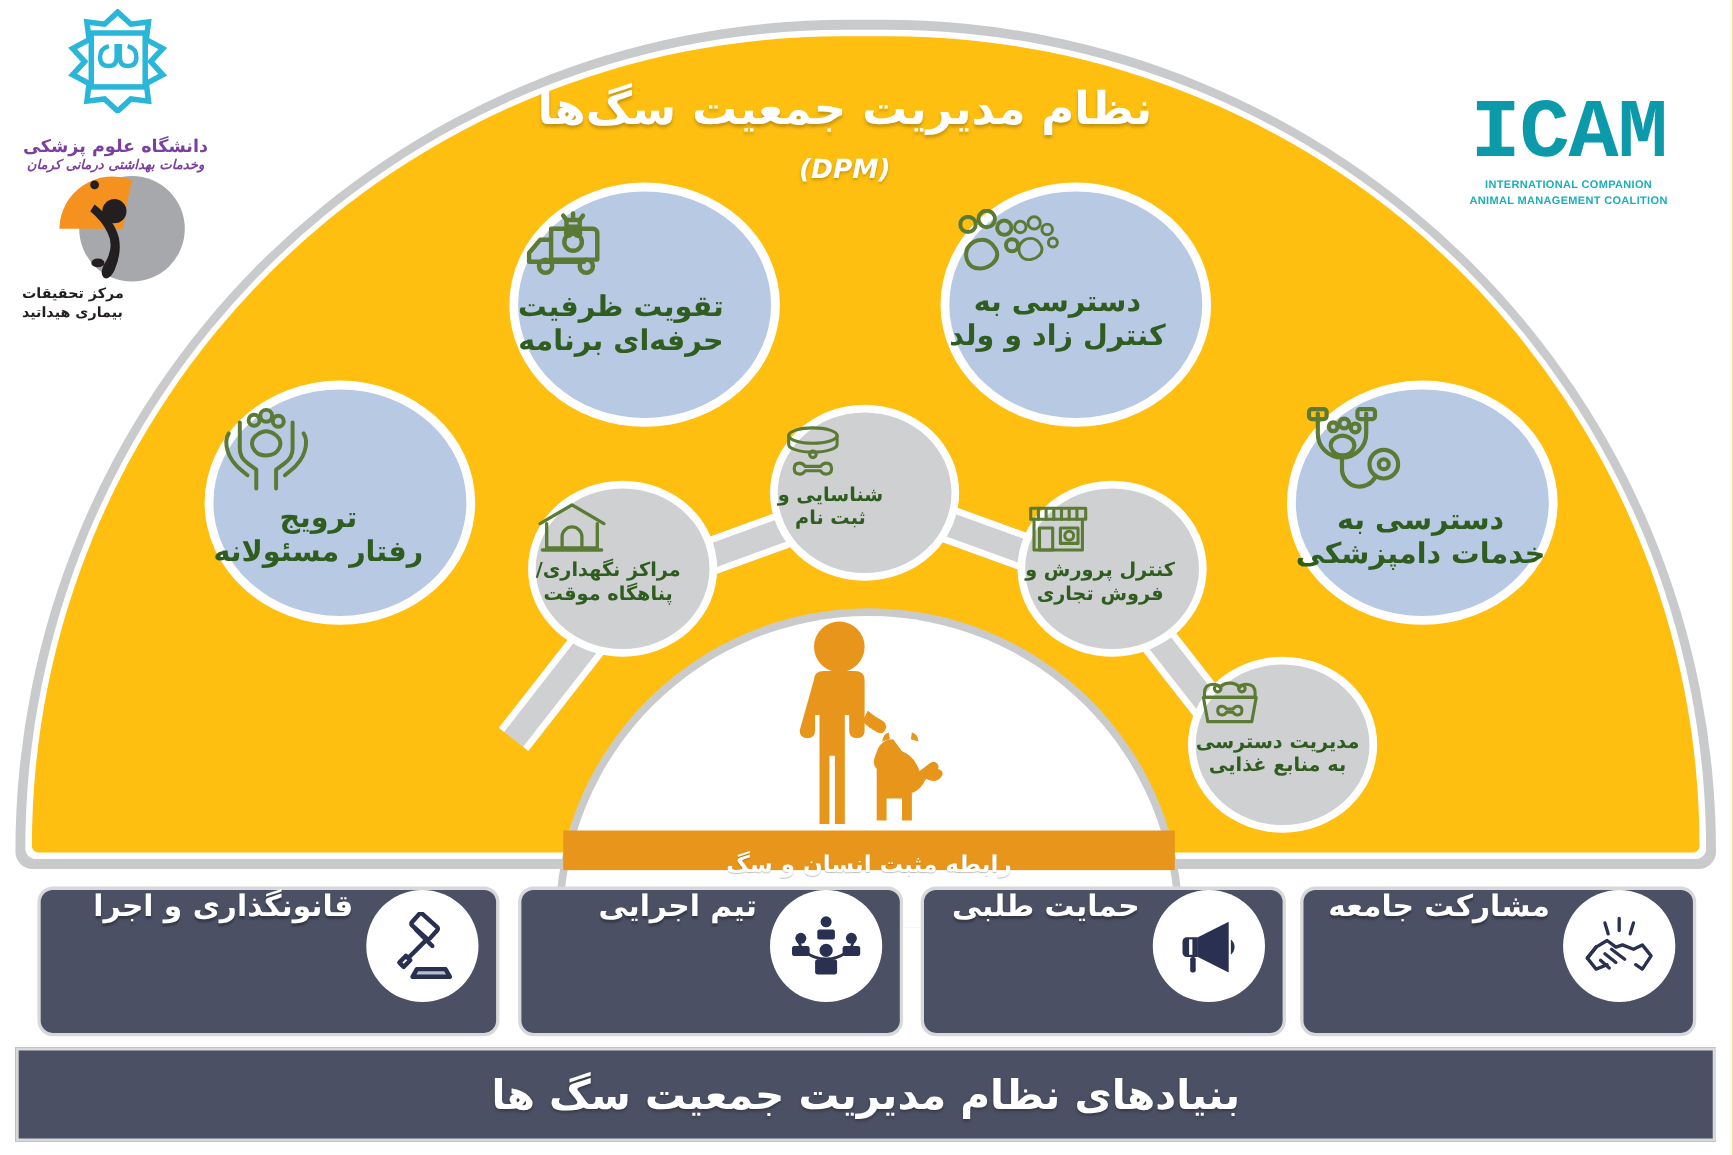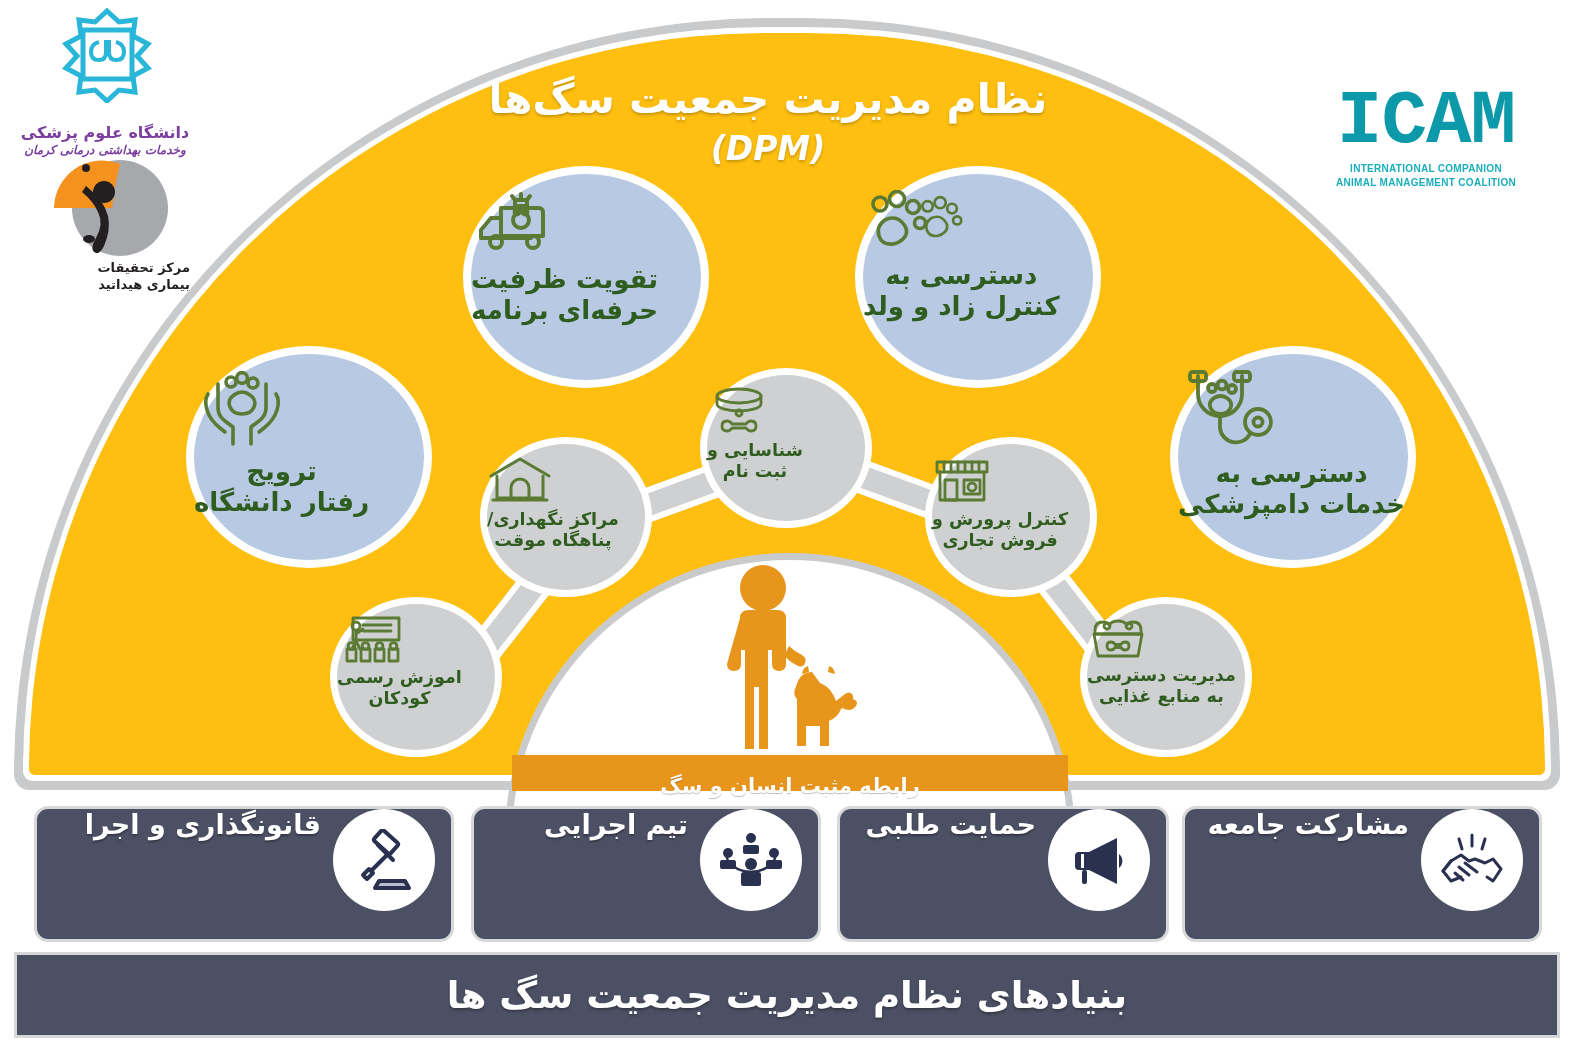--- a/index.html
+++ b/index.html
@@ -17,21 +17,21 @@
   .logo-kmu .star-wrap{position:absolute;left:35px;top:0px;width:105px;height:95px;}
   .kmu-cap{
     position:absolute;left:0;top:92px;width:170px;text-align:center;
     color:#7b3fa0;font-weight:bold;line-height:1.25;
     font-family:"DejaVu Sans",sans-serif;
   }
   .kmu-cap .l1{font-size:16px;display:block;margin-top:23px;}
   .kmu-cap .l2{font-size:12px;display:block;font-style:italic;}
   .logo-dog{position:absolute;left:22px;top:148px;width:140px;height:105px;}
   .dog-cap{
-    position:absolute;left:0;top:252px;width:170px;text-align:right;
+    position:absolute;left:0;top:252px;width:170px;text-align:left;
     color:#231f20;font-weight:bold;font-size:13px;line-height:1.3;
   }
   .logo-icam{position:absolute;right:14px;top:58px;width:270px;text-align:center;}
   .icam-word{
     font-family:Liberation Mono, monospace;
     font-weight:bold;font-size:76px;letter-spacing:-1px;color:#0c9aab;line-height:0.95;margin-top:28px;
   }
   .icam-sub{
     font-family:"Liberation Sans",sans-serif;
     font-weight:bold;font-size:10px;letter-spacing:0.3px;color:#1aaebc;line-height:1.35;
@@ -77,21 +77,21 @@
   }
   .core-figure{position:absolute;left:690px;top:560px;width:200px;height:200px;}
 
   
   .dpm-title{
     position:absolute;left:388px;top:76px;width:760px;text-align:center;
     color:#ffffff;direction:rtl;
     text-shadow:0 2px 3px rgba(0,0,0,.22);
   }
   .dpm-title .t1{font-size:41px;font-weight:bold;line-height:1.15;display:block;}
-  .dpm-title .t2{font-size:33px;font-weight:bold;font-style:italic;display:block;margin-top:6px;}
+  .dpm-title .t2{font-size:24px;font-weight:bold;font-style:italic;display:block;margin-top:17px;}
 
   
   .node{position:absolute;border-radius:50%;
         display:flex;flex-direction:column;align-items:flex-start;justify-content:flex-start;
         box-sizing:border-box;}
   .node .lbl{
     direction:rtl;text-align:center;color:#2f5d1f;font-weight:bold;line-height:1.18;
     white-space:pre-line;
   }
   .node.big{
@@ -209,21 +209,21 @@
           <circle cx="48" cy="8" r="5.4"></circle>
         <circle cx="59" cy="13" r="5"></circle>
         <path d="M40 25 q-7 5 -4 12 q3 7 12 7 q9 0 12 -7 q3 -7 -4 -12 q-4 -3 -8 -3 q-4 0 -8 3 z"></path>
         <path d="M24 14 v24 q0 8 7 13 l8 6 v17"></path>
         <path d="M14 24 q-4 6 -1 16 q3 10 13 18 l5 4"></path>
         <path d="M72 14 v24 q0 8 -7 13 l-8 6 v17"></path>
         <path d="M82 24 q4 6 1 16 q-3 10 -13 18 l-5 4"></path>
       </svg>
     </div>
     <div class="lbl">ترویج
-رفتار دانشگاه</div>
+رفتار مسئولانه</div>
   </div>
 
   <div class="node big" style="left:1170px;top:346px;">
     <div class="ico">
       <svg width="100" height="82" viewBox="0 0 100 82" fill="none" stroke="#5b7a33" stroke-width="3.8" stroke-linecap="round" stroke-linejoin="round">
         <path d="M20 6 v18 a22 22 0 0 0 44 0 v-18"></path>
         <rect x="12" y="2" width="16" height="9" rx="2.5"></rect>
         <rect x="56" y="2" width="16" height="9" rx="2.5"></rect>
         <circle cx="34" cy="18" r="4"></circle>
           <circle cx="44" cy="15" r="4.4"></circle>
@@ -272,40 +272,20 @@
         <path d="M8 16 v28 h44 v-28"></path>
         <rect x="13" y="24" width="12" height="20"></rect>
         <rect x="32" y="24" width="16" height="14"></rect>
         <circle cx="40" cy="31" r="4"></circle>
       </svg>
     </div>
     <div class="lbl">کنترل پرورش و
 فروش تجاری</div>
   </div>
 
-  <div class="node small" style="left:330px;top:597px;">
-    <div class="ico">
-      <svg width="66" height="48" viewBox="0 0 66 48" fill="none" stroke="#5b7a33" stroke-width="2.8" stroke-linecap="round" stroke-linejoin="round">
-        <rect x="16" y="2" width="46" height="22"></rect>
-        <path d="M26 9 h28 M26 15 h28"></path>
-        <circle cx="19" cy="10" r="4"></circle>
-        <path d="M19 15 v10 M19 18 l7 -5 M19 25 l-4 8 M19 25 l4 8"></path>
-        <rect x="10" y="33" width="9" height="12"></rect>
-          <circle cx="14.5" cy="30" r="3.4"></circle>
-        <rect x="24" y="33" width="9" height="12"></rect>
-          <circle cx="28.5" cy="30" r="3.4"></circle>
-        <rect x="38" y="33" width="9" height="12"></rect>
-          <circle cx="42.5" cy="30" r="3.4"></circle>
-        <rect x="52" y="33" width="9" height="12"></rect>
-          <circle cx="56.5" cy="30" r="3.4"></circle>
-      </svg>
-    </div>
-    <div class="lbl">اموزش رسمی
-کودکان</div>
-  </div>
 
   <div class="node small" style="left:1080px;top:597px;">
     <div class="ico">
       <svg width="62" height="46" viewBox="0 0 62 46" fill="none" stroke="#5b7a33" stroke-width="2.8" stroke-linecap="round" stroke-linejoin="round">
         <path d="M8 14 q0 -8 8 -8 q4 0 6 3 q3 -4 9 -4 q6 0 9 4 q2 -3 6 -3 q8 0 8 8 v4 h-46 z"></path>
         <circle cx="20" cy="10" r="3"></circle>
           <circle cx="42" cy="10" r="3"></circle>
         <path d="M7 18 h48 l-4 22 h-40 z"></path>
         <path d="M24 26 q-4 0 -4 4 q0 4 4 4 q2.5 0 4 -2.5 h6 q1.5 2.5 4 2.5 q4 0 4 -4 q0 -4 -4 -4 q-2.5 0 -4 2.5 h-6 q-1.5 -2.5 -4 -2.5 z"></path>
       </svg>

